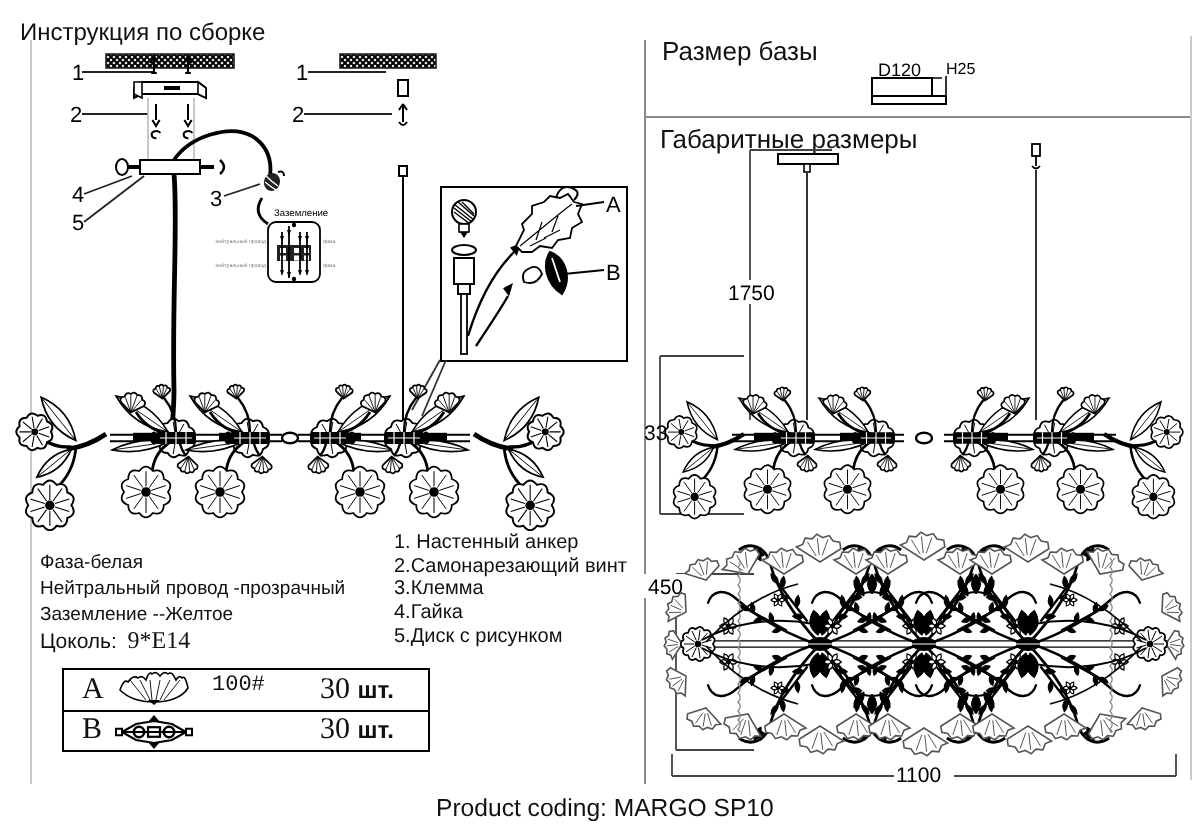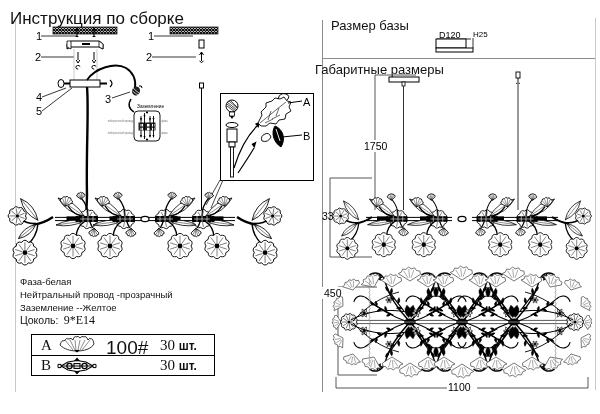--- a/index.html
+++ b/index.html
@@ -10,36 +10,44 @@
 </style>
 </head>
 <body>
 <div id="page">
 
   <div class="abs" style="left:15px;top:20px;width:1px;height:372px;background:#c9c9c9;"></div>
   <div class="abs" style="left:595px;top:18px;width:1px;height:372px;background:#c9c9c9;"></div>
   <div class="abs" style="left:322px;top:20px;width:1px;height:372px;background:#8a8a8a;"></div>
   <div class="abs" style="left:322px;top:58px;width:273px;height:1px;background:#8a8a8a;"></div>
 
-  <div class="abs t" style="left:10px;top:9px;font-size:17px;">Инструкция по сборке</div>
+  <div class="abs t" style="left:10px;top:9px;font-size:12px;">Инструкция по сборке</div>
   <div class="abs t" style="left:331px;top:18px;font-size:13px;">Размер базы</div>
-  <div class="abs t" style="left:315px;top:62px;font-size:13px;">Габаритные размеры</div>
+  <div class="abs t" style="left:330px;top:62px;font-size:13px;">Габаритные размеры</div>
+  <div class="abs t" style="left:218px;top:397px;font-size:12.3px;">Product coding: MARGO SP10</div>
 
   <div class="abs" style="left:20px;top:275px;font-size:9.5px;line-height:13px;">
     Фаза-белая<br>
     Нейтральный провод -прозрачный<br>
     Заземление --Желтое<br>
     <span style="font-weight:normal;font-size:10.5px;">Цоколь:</span>&nbsp; <span style="font-family:'Liberation Serif',serif;font-size:12px;">9*E14</span>
   </div>
+  <div class="abs" style="left:197px;top:266px;font-size:10px;line-height:11.7px;">
+    1. Настенный анкер<br>
+    2.Самонарезающий винт<br>
+    3.Клемма<br>
+    4.Гайка<br>
+    5.Диск с рисунком
+  </div>
 
   <div class="abs" style="left:31px;top:334px;width:182px;height:40px;border:1px solid #000;">
     <div class="abs" style="left:0;top:20px;width:182px;height:1px;background:#000;"></div>
     <div class="abs t" style="left:9px;top:2px;font-family:'Liberation Serif',serif;font-size:15px;">A</div>
     <div class="abs t" style="left:9px;top:22px;font-family:'Liberation Serif',serif;font-size:15px;">B</div>
-    <div class="abs t" style="left:74px;top:2px;font-family:Liberation Sans, sans-serif;font-size:19px;">100#</div>
+    <div class="abs t" style="left:74px;top:2px;font-family:Liberation Mono, monospace;font-size:11px;">100#</div>
     <div class="abs t" style="left:128px;top:2px;font-family:'Liberation Serif',serif;font-size:15px;">30 <span style="font-family:'Liberation Sans';font-weight:bold;font-size:12px;">шт.</span></div>
     <div class="abs t" style="left:128px;top:22px;font-family:'Liberation Serif',serif;font-size:15px;">30 <span style="font-family:'Liberation Sans';font-weight:bold;font-size:12px;">шт.</span></div>
     <svg class="abs" style="left:0px;top:0px;" width="75" height="40" viewBox="0 0 75 40">
       <path d="M28 10 Q30.0 4.2 32 6 Q34.5 2.2 37 4 Q39.0 2.2 41 5 Q42.5 0.2 44 2 Q46.0 0.2 48 3 Q50.0 0.2 52 2 Q54.0 0.2 56 5 Q57.5 2.2 59 4 Q60.5 2.2 62 9 C59 14 52 16 45 16 C38 16 32 14 28 10 Z" fill="#fff" stroke="#000" stroke-width="0.8"></path>
         <path d="M33 5L41 15 M38 5L43 15 M43 5L44 15 M48 5L46 15 M53 5L48 15 M58 5L50 15" stroke="#000" stroke-width="0.45" fill="none"></path>
         <path d="M42 15 l3 2.5 3 -2.5 z" fill="#000"></path>
         <path d="M29 31 L36 27 L45 25.5 L54 27 L61 31 L54 35 L45 36.5 L36 35 Z" fill="#fff" stroke="#000" stroke-width="1.1"></path>
         <path d="M42 26 L45 22.5 L48 26 Z M42 36 L45 39.5 L48 36 Z" fill="#000"></path>
         <circle cx="37.5" cy="31" r="2.6" fill="none" stroke="#000" stroke-width="1.3"></circle>
         <circle cx="52.5" cy="31" r="2.6" fill="none" stroke="#000" stroke-width="1.3"></circle>

